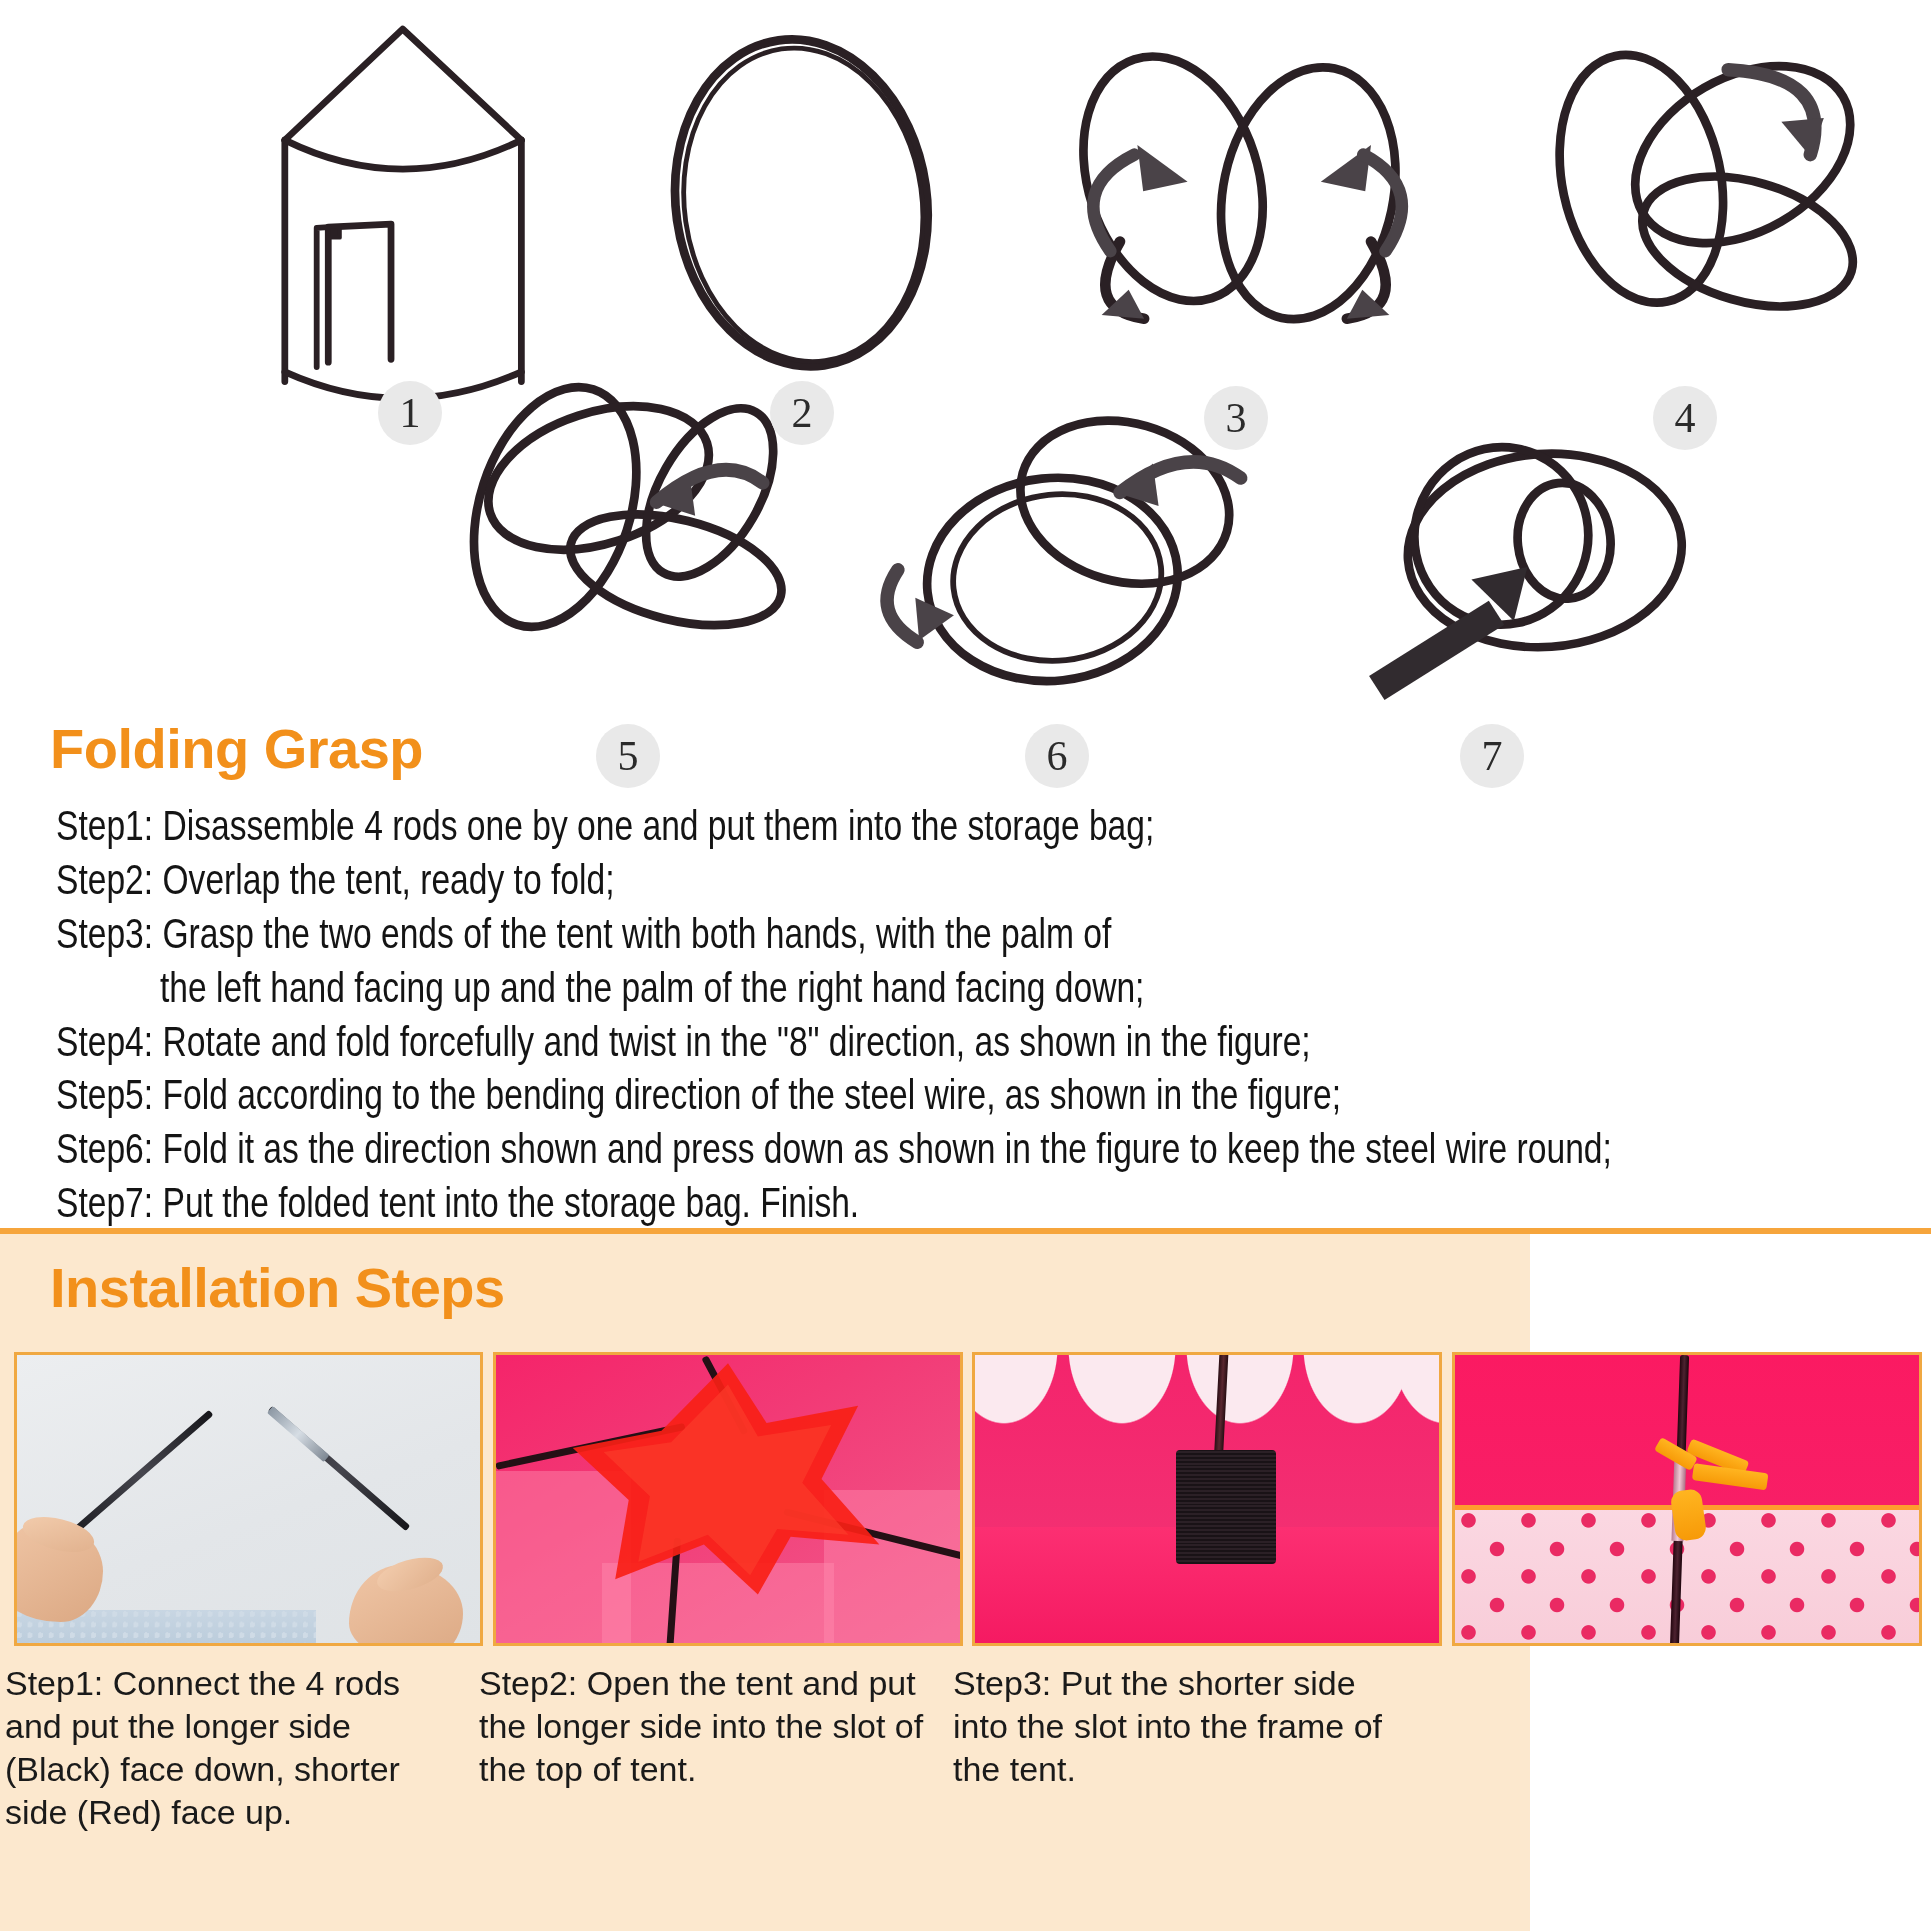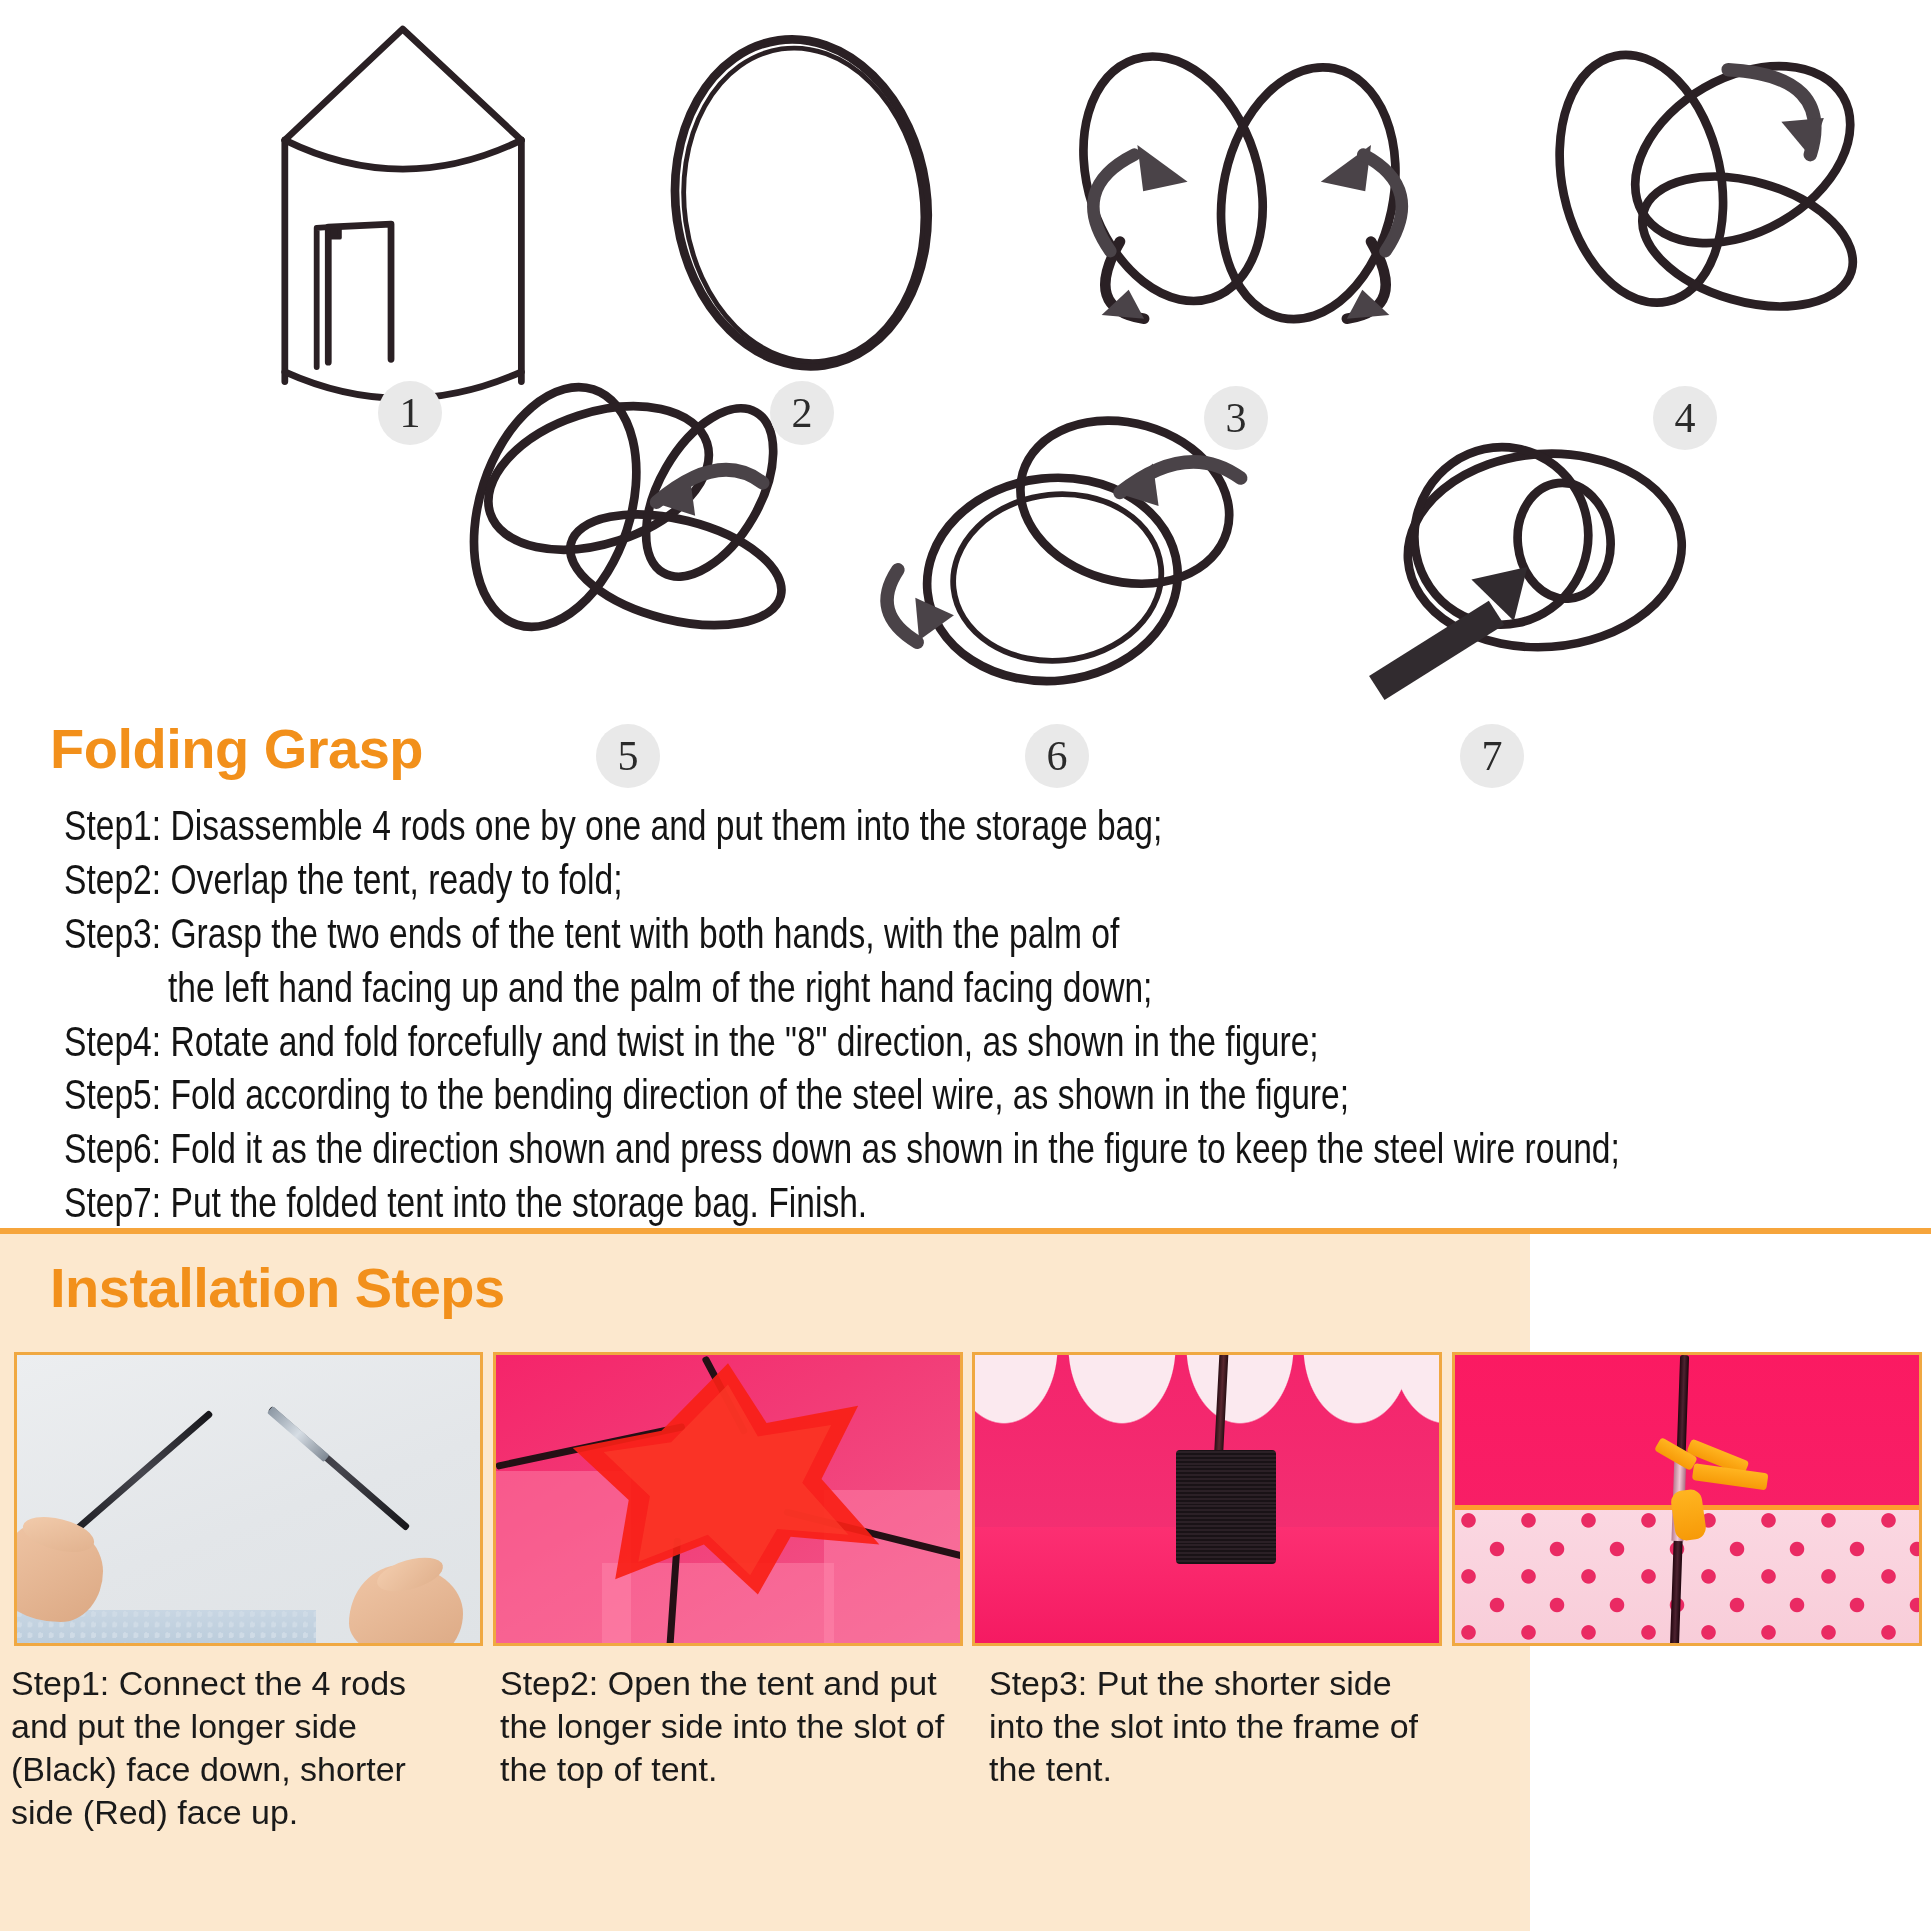--- a/index.html
+++ b/index.html
@@ -51,21 +51,21 @@
     top: 716px;
     font-size: 56px;
     font-weight: bold;
     color: #F2901B;
     letter-spacing: -0.5px;
     font-family: "Liberation Sans", sans-serif;
   }
 
   #folding-steps {
     position: absolute;
-    left: 64px;
+    left: 56px;
     top: 801px;
     width: 1863px;
     color: #141414;
     font-family: "Liberation Sans", sans-serif;
     font-stretch: condensed;
     font-size: 42px;
     line-height: 50px;
   }
   .fold-step {
     white-space: nowrap;
@@ -163,25 +163,25 @@
         radial-gradient(circle at 42px 44px,#ea2a63 0 6.8px,transparent 7.7px) 0 0/60px 56px,
         linear-gradient(180deg,#fbd8e2,#f8cdd9);
   }
   .p4-seam { position:absolute; left:0; top:52%; width:100%; height:4.8px; background:#ff9b2e; }
   .p4-rod { position:absolute; background:linear-gradient(90deg,#23060f,#4d2230,#1d050d); border-radius:2.9px; }
   .p4-ferrule { position:absolute; background:linear-gradient(90deg,#b87b90,#f0c8d4,#ab6e84); }
   .p4-ribbon { position:absolute; background:linear-gradient(180deg,#ffb520,#f79a08); border-radius:3.9px; }
 
   #captions-row {
     position: absolute;
-    left: 11px;
+    left: 5px;
     top: 434px;
     width: 1908px;
     display: flex;
-    gap: 18px;
+    gap: 3px;
   }
   .caption {
     width: 471px;
     font-size: 34px;
     line-height: 43px;
     color: #1a1a1a;
     font-family: "Liberation Sans", sans-serif;
     padding-right: 13.5px;
     box-sizing: border-box;
   }

